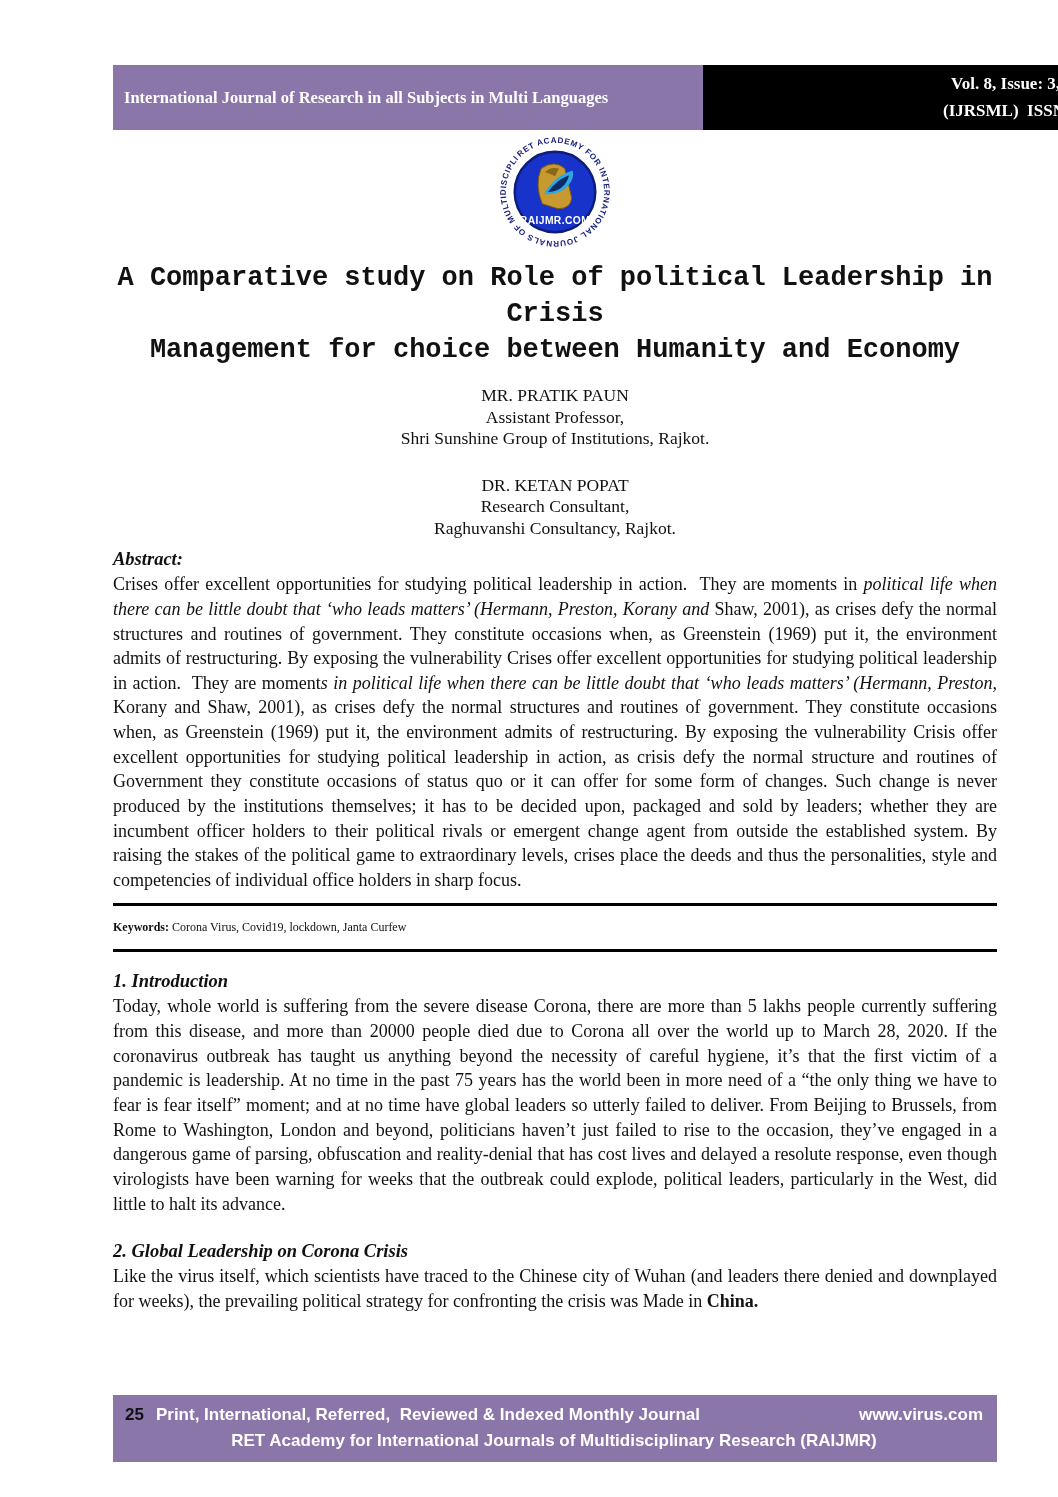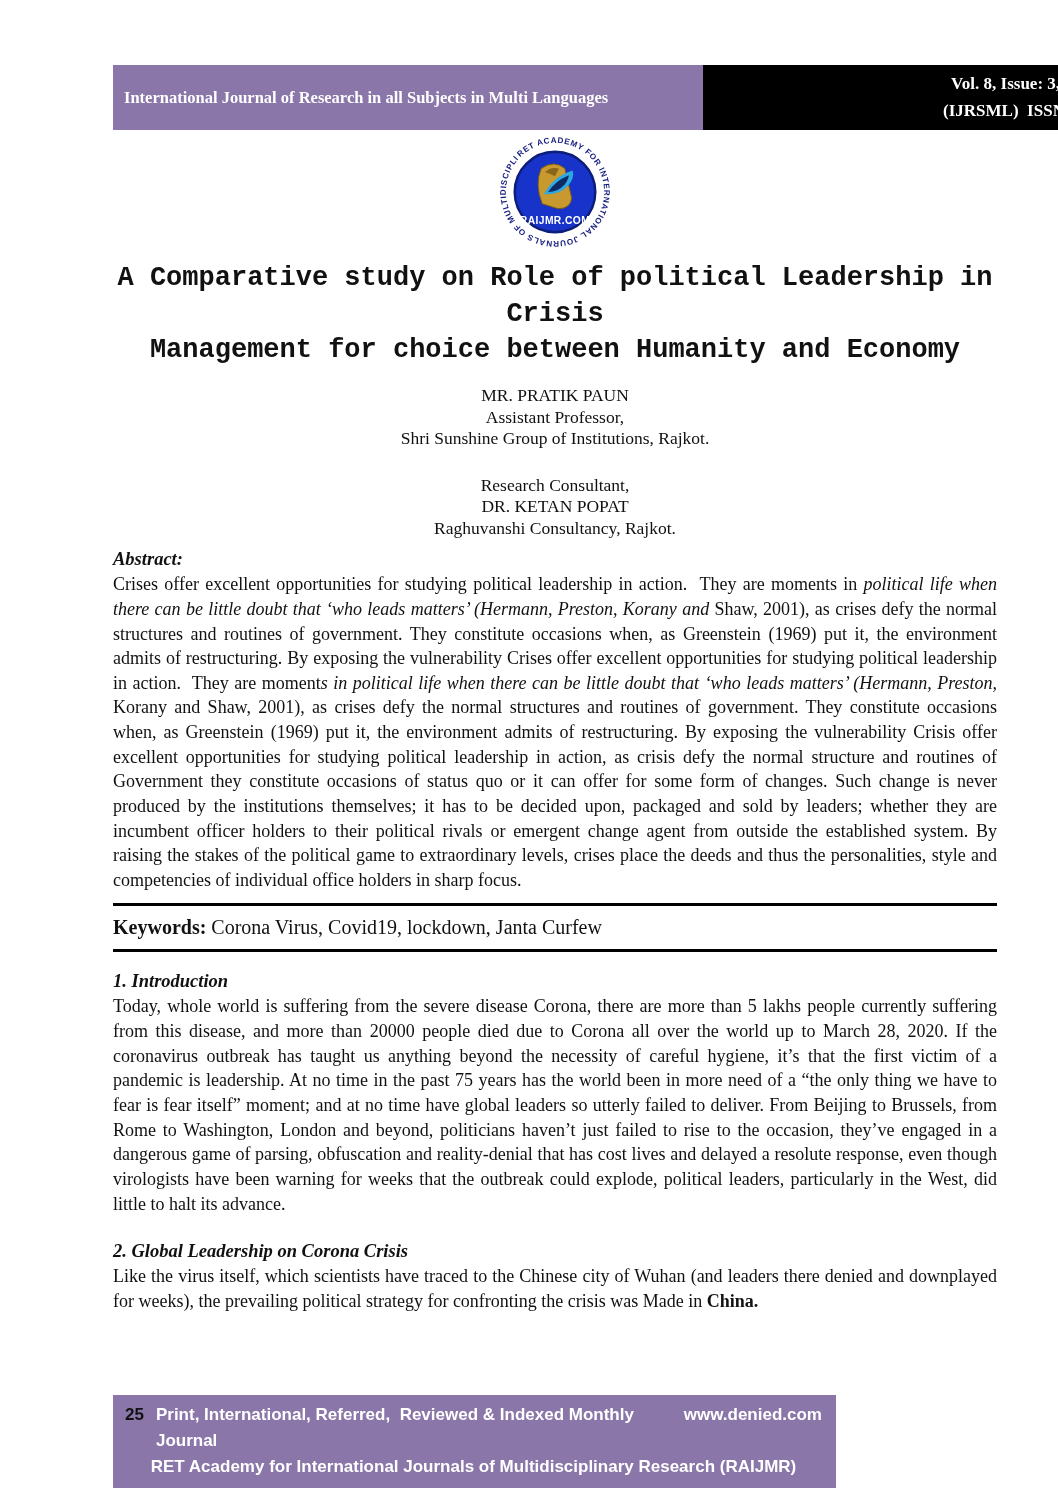--- a/index.html
+++ b/index.html
@@ -35,28 +35,28 @@
   .author-block + .author-block { margin-top:25px; }
 
   
   .sec-heading { font-weight:bold; font-size:18.5px; margin-top:8px; line-height:25px;font-style:italic; }
   .para { text-align:justify; font-size:18px; line-height:24.65px; white-space:pre-wrap; }
   .it { font-style:italic; }
   .bd { font-weight:bold; }
 
   
   .kw-band { margin-top:10px; border-top:3px solid #000; border-bottom:3px solid #000; padding:9px 0 10px; }
-  .kw-line { font-size:20px; }
+  .kw-line { font-size:12px; }
 
   .h-intro { margin-top:17px; }
   .h-sec2  { margin-top:23px; }
 
   
   .footer {
-    position:absolute; left:113px; top:1395px; width:723px; background:#8a76a9;
+    position:absolute; left:113px; top:1395px; width:884px; background:#8a76a9;
     color:#fff; font-family:"Liberation Sans", sans-serif; font-weight:bold;
     padding:7px 14px 8px 12px; font-size:17px; line-height:26px;
   }
   .f-line1 { display:flex; align-items:baseline; }
   .f-pagenum { color:#111; margin-right:12px; }
   .f-label { flex:1; }
   .f-url { text-align:right; }
   .f-line2 { text-align:center; }
 </style>
 </head>
@@ -94,22 +94,22 @@
     <div>Management for choice between Humanity and Economy</div>
   </div>
 
   <div class="authors">
     <div class="author-block">
       <div>MR. PRATIK PAUN</div>
       <div>Assistant Professor,</div>
       <div>Shri Sunshine Group of Institutions, Rajkot.</div>
     </div>
     <div class="author-block">
+      <div>DR. KETAN POPAT</div>
       <div>Research Consultant,</div>
-      <div>DR. KETAN POPAT</div>
       <div>Raghuvanshi Consultancy, Rajkot.</div>
     </div>
   </div>
 
   <div class="sec-heading">Abstract:</div>
   <p class="para"><span>Crises offer excellent opportunities for studying political leadership in action.  They are moments in </span><span class="it">political life when there can be little doubt that ‘who leads matters’ (Hermann, Preston, Korany and </span><span>Shaw, 2001), as crises defy the normal structures and routines of government. They constitute occasions when, as Greenstein (1969) put it, the environment admits of restructuring. By exposing the vulnerability Crises offer excellent opportunities for studying political leadership in action.  They are moment</span><span class="it">s in political life when there can be little doubt that ‘who leads matters’ (Hermann, Preston, </span><span>Korany and Shaw, 2001), as crises defy the normal structures and routines of government. They constitute occasions when, as Greenstein (1969) put it, the environment admits of restructuring. By exposing the vulnerability Crisis offer excellent opportunities for studying political leadership in action, as crisis defy the normal structure and routines of Government they constitute occasions of status quo or it can offer for some form of changes. Such change is never produced by the institutions themselves; it has to be decided upon, packaged and sold by leaders; whether they are incumbent officer holders to their political rivals or emergent change agent from outside the established system. By raising the stakes of the political game to extraordinary levels, crises place the deeds and thus the personalities, style and competencies of individual office holders in sharp focus.</span></p>
 
   <div class="kw-band">
     <div class="kw-line para" style="text-align:left"><span class="bd">Keywords:</span><span> Corona Virus, Covid19, lockdown, Janta Curfew</span></div>
   </div>
@@ -119,16 +119,16 @@
 
   <div class="sec-heading h-sec2">2. Global Leadership on Corona Crisis</div>
   <p class="para"><span>Like the virus itself, which scientists have traced to the Chinese city of Wuhan (and leaders there denied and downplayed for weeks), the prevailing political strategy for confronting the crisis was Made in </span><span class="bd">China.</span></p>
 
 </div>
 
 <div class="footer">
   <div class="f-line1">
     <span class="f-pagenum">25</span>
     <span class="f-label pre">Print, International, Referred,  Reviewed &amp; Indexed Monthly Journal</span>
-    <span class="f-url">www.denied.com</span>
+    <span class="f-url">www.virus.com</span>
   </div>
   <div class="f-line2">RET Academy for International Journals of Multidisciplinary Research (RAIJMR)</div>
 </div>
 
 </body></html>

